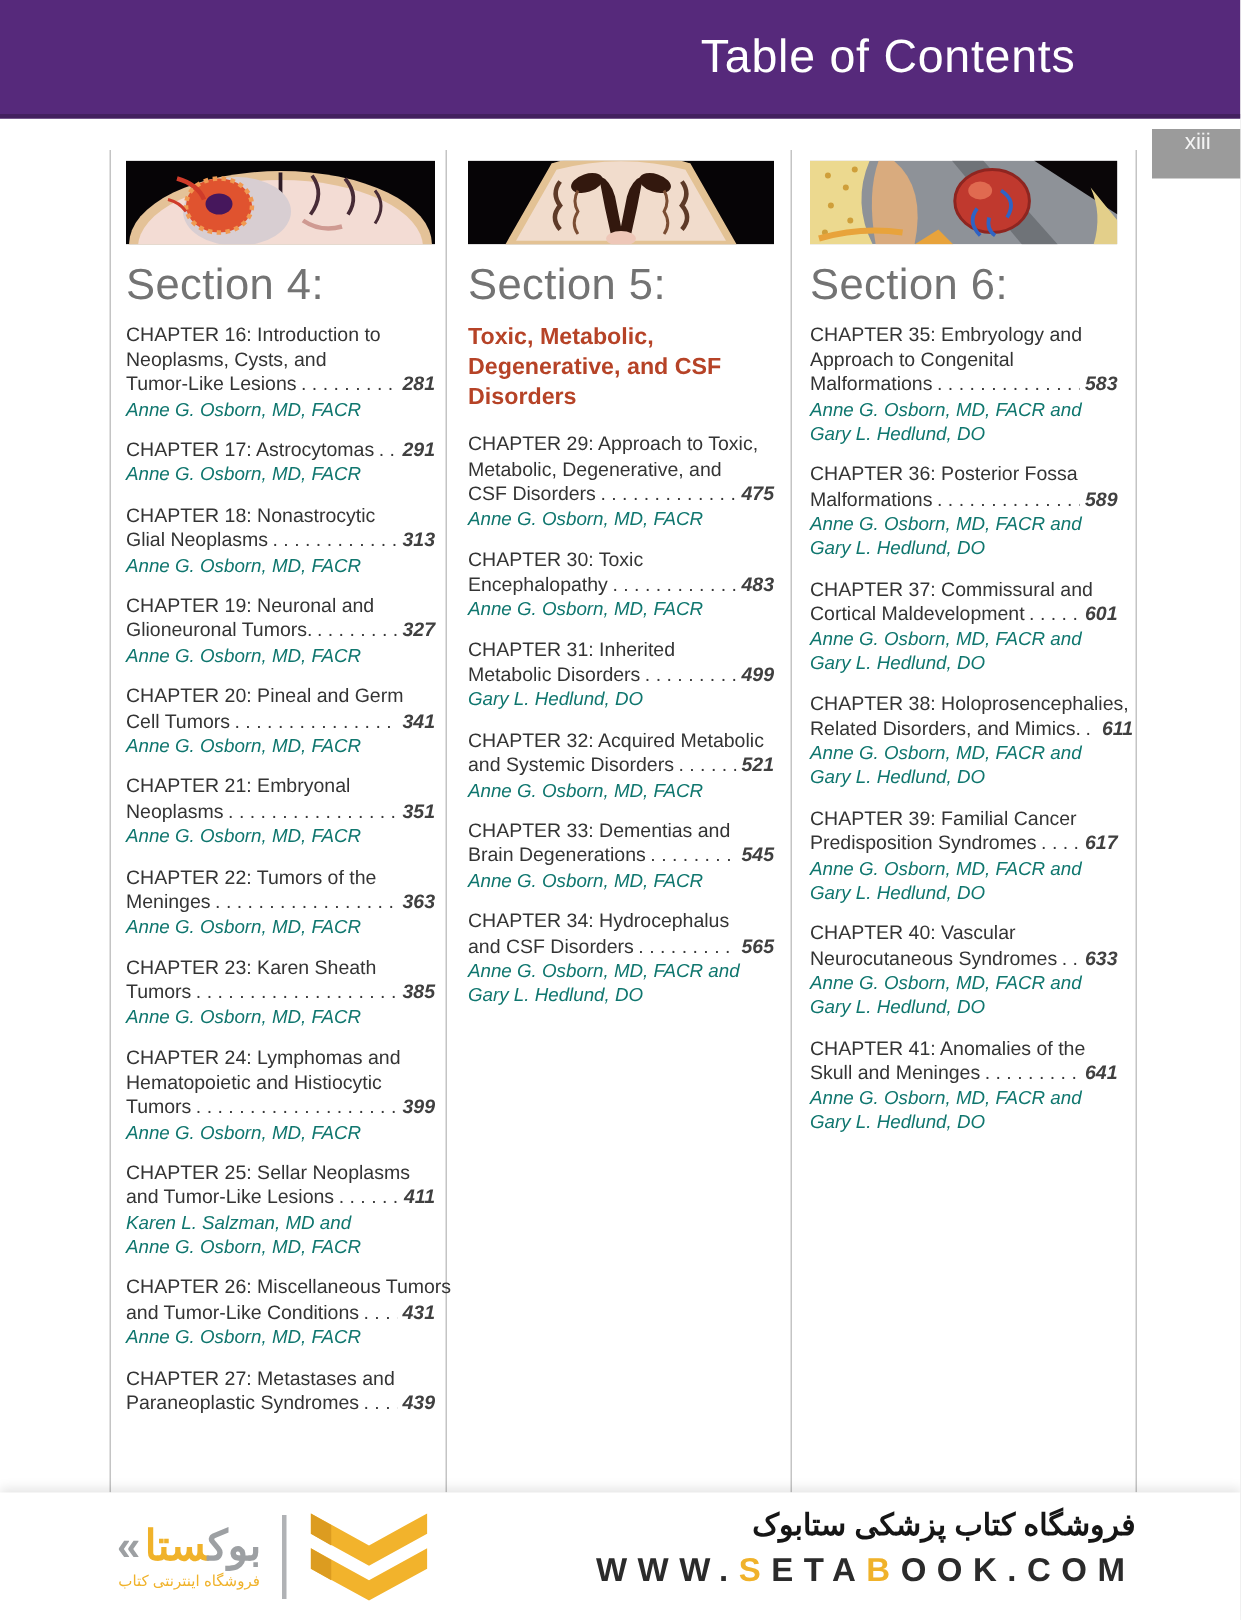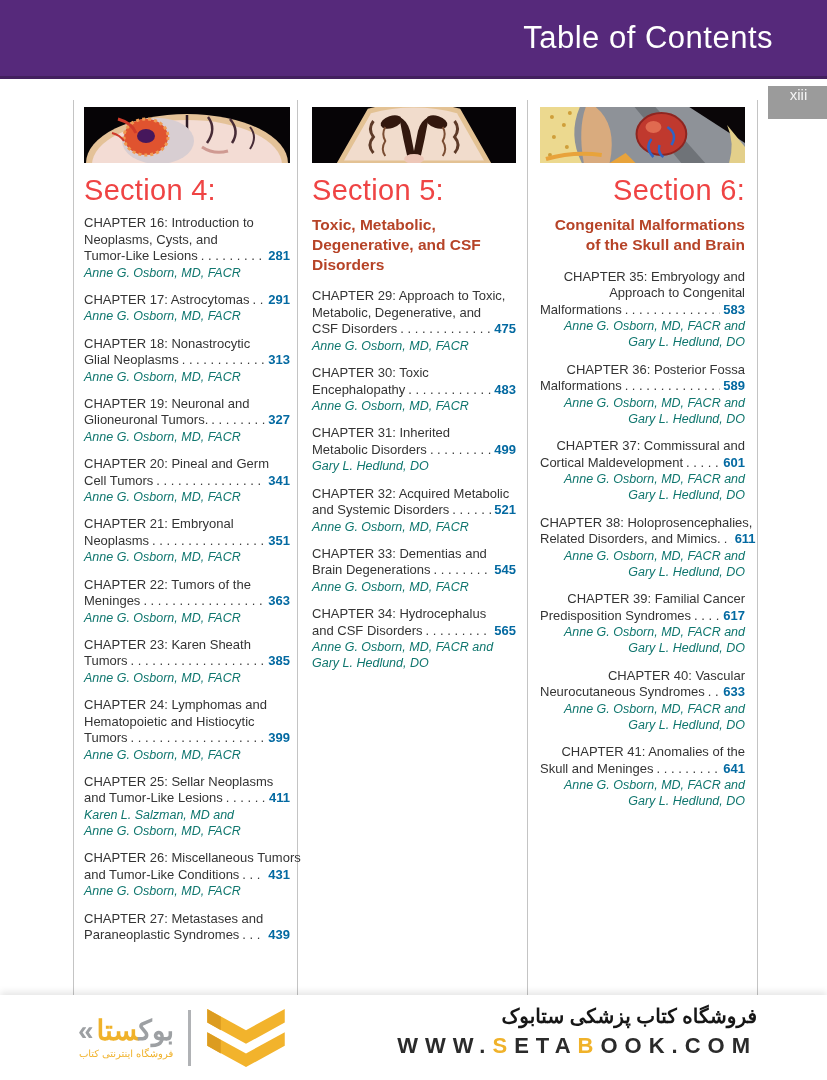--- a/index.html
+++ b/index.html
@@ -2,48 +2,48 @@
 <html><head>
 <meta charset="utf-8">
 <style>
   html,body{margin:0;padding:0;background:#e8e8e8;}
   .page{position:relative;width:827px;height:1080px;background:#ffffff;
         font-family:"Liberation Sans",sans-serif;overflow:hidden;margin:0 auto;}
 
   
   .header{position:absolute;top:0;left:0;width:827px;height:79px;background:#56297b;
           border-bottom:3px solid #43205f;display:flex;align-items:center;
-          justify-content:flex-end;padding-right:54px;box-sizing:border-box;}
+          justify-content:flex-end;padding-right:110px;box-sizing:border-box;}
   .header .title{color:#fff;font-weight:300;font-size:31px;letter-spacing:.5px;}
 
   .pagetab{position:absolute;top:86px;left:768px;width:61px;height:33px;background:#9b9b9b;
            color:#f4f4f4;display:flex;align-items:flex-start;justify-content:center;font-size:15px;}
 
   
   .content{position:absolute;top:100px;left:0;width:827px;height:895px;overflow:hidden;}
   .rule{position:absolute;top:0;width:1px;height:895px;background:#c4c4c4;}
   .r1{left:73px}.r2{left:297px}.r3{left:527px}.r4{left:757px}
 
   .col{position:absolute;top:7px;}
   .c1{left:84px;width:206px;}
   .c2{left:312px;width:204px;}
-  .c3{left:540px;width:205px;text-align:right;}
+  .c3{left:540px;width:205px;}
   .col .img{width:100%;height:56px;margin-bottom:11px;overflow:hidden;}
   .col .img svg{display:block;width:100%;height:56px;}
 
-  .sec{font-size:29px;font-weight:300;color:#ef4444;margin:0 0 8px;letter-spacing:.3px;}
+  .sec{font-size:29px;font-weight:300;color:#737373;margin:0 0 8px;letter-spacing:.3px;}
   .sub{font-size:15.5px;font-weight:bold;color:#b64327;margin:0 0 14px;line-height:1.28;}
 
   .chapter{margin-bottom:11px;font-size:13px;color:#343434;line-height:1.27;}
   .tl{white-space:nowrap;}
   .trow{display:flex;align-items:baseline;}
   .tt{white-space:nowrap;}
   .lead{flex:1;overflow:hidden;white-space:nowrap;margin:0 3px;color:#3a3a3a;min-width:8px;}
   .lead::after{content:". . . . . . . . . . . . . . . . . . . . . . . . . . . . . . . . . . . .";}
-  .pg{font-weight:bold;color:#0369a1;}
+  .pg{font-weight:bold;color:#404040;font-style:italic;}
   .auth{font-style:italic;color:#0f766e;font-size:12.5px;line-height:1.3;}
 
   
   .footer{position:absolute;top:995px;left:0;width:827px;height:85px;background:#fff;
           box-shadow:0 -3px 7px rgba(0,0,0,.10);}
   .logo{position:absolute;left:78px;top:11px;display:flex;align-items:center;gap:14px;height:64px;}
   .wordmark{text-align:center;}
   .brandrow{display:flex;align-items:center;justify-content:center;}
   .chev-gray{color:#9da0a3;font-size:28px;font-weight:bold;margin-right:3px;line-height:1;}
   .brand{font-size:28px;font-weight:bold;direction:rtl;line-height:1;}
@@ -303,21 +303,20 @@
           <path d="M56,0 Q78,18 70,56 L44,56 Q38,22 46,0 Z" fill="#d9ab7e"></path>
           <path d="M188,18 Q196,36 190,56 L206,56 L206,40 Z" fill="#e3cf8a"></path>
           <ellipse cx="122" cy="27" rx="25" ry="21" fill="#c0392e" stroke="#8e2520" stroke-width="2"></ellipse>
           <ellipse cx="114" cy="20" rx="8" ry="6" fill="#e06a50"></ellipse>
           <path d="M112,32 q-7,9 2,18 M128,20 q11,7 4,18 M120,38 q-2,8 4,12" stroke="#2f63c4" stroke-width="2.5" fill="none"></path>
           <path d="M6,52 Q34,44 62,48" stroke="#e8a33b" stroke-width="4" fill="none"></path>
           <polygon points="70,56 86,46 96,56" fill="#e8a33b"></polygon>
         </svg>
       </div>
       <div class="sec">Section 6:</div>
-      <div class="sub">Congenital Malformations of the Skull and Brain</div>
       <div class="chapters">
           <div class="chapter">
             <div class="tl">CHAPTER 35: Embryology and</div>
             <div class="tl">Approach to Congenital</div>
             <div class="trow">
               <span class="tt">Malformations</span>
               <span class="lead"></span>
               <span class="pg">583</span>
             </div>
             <div class="auth">Anne G. Osborn, MD, FACR and</div>

